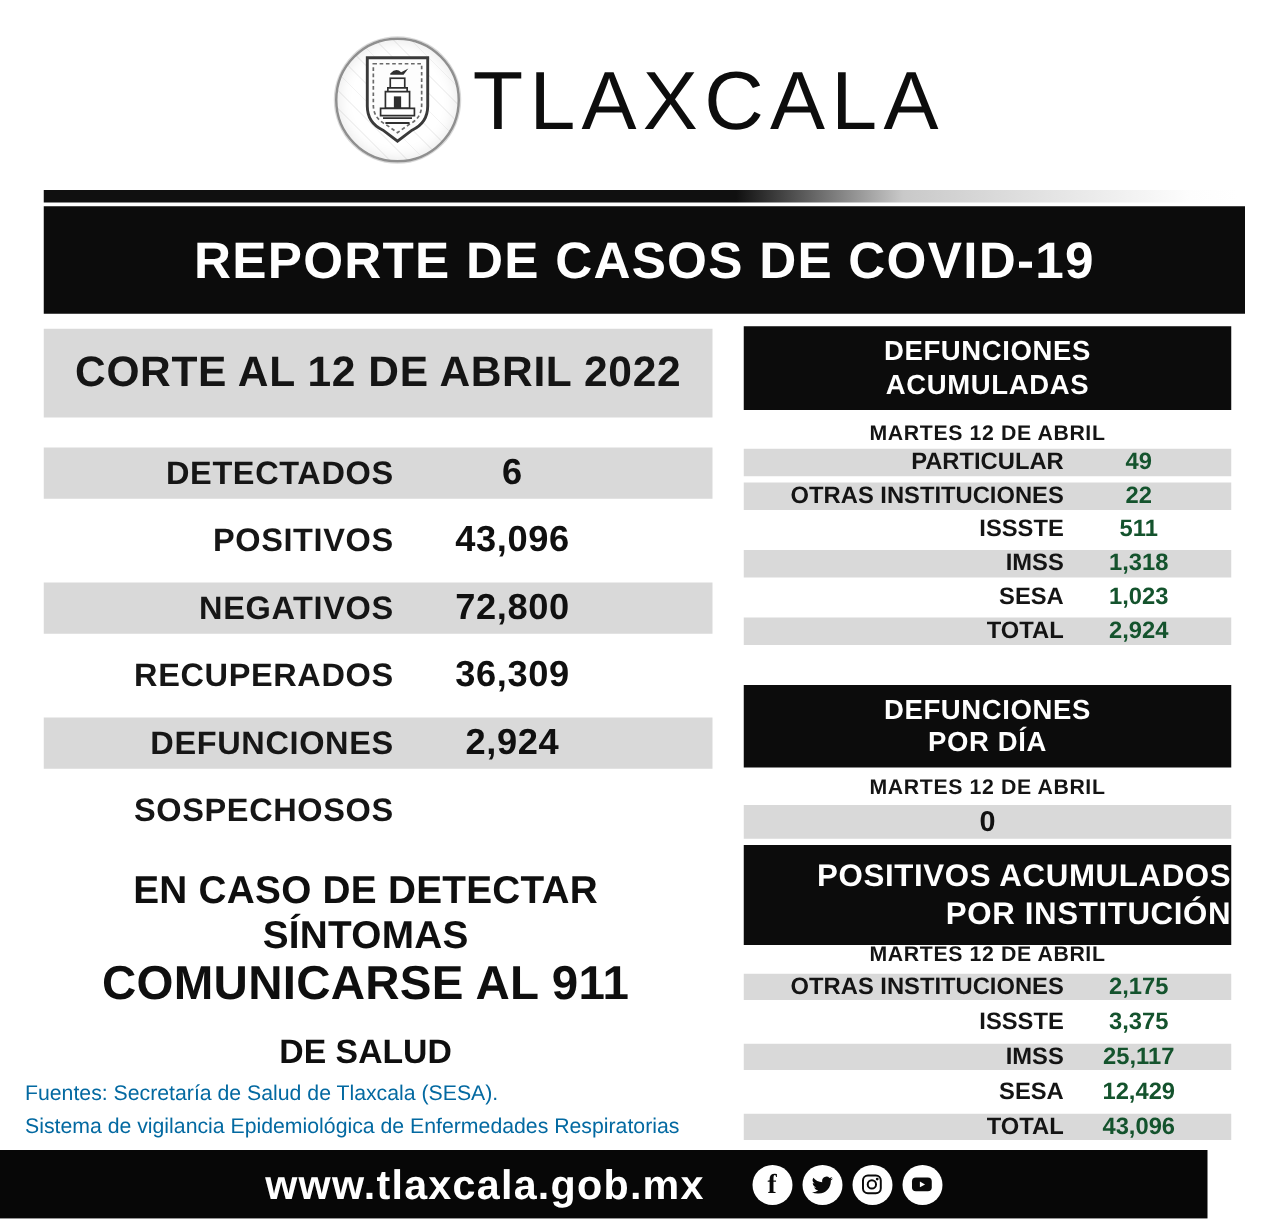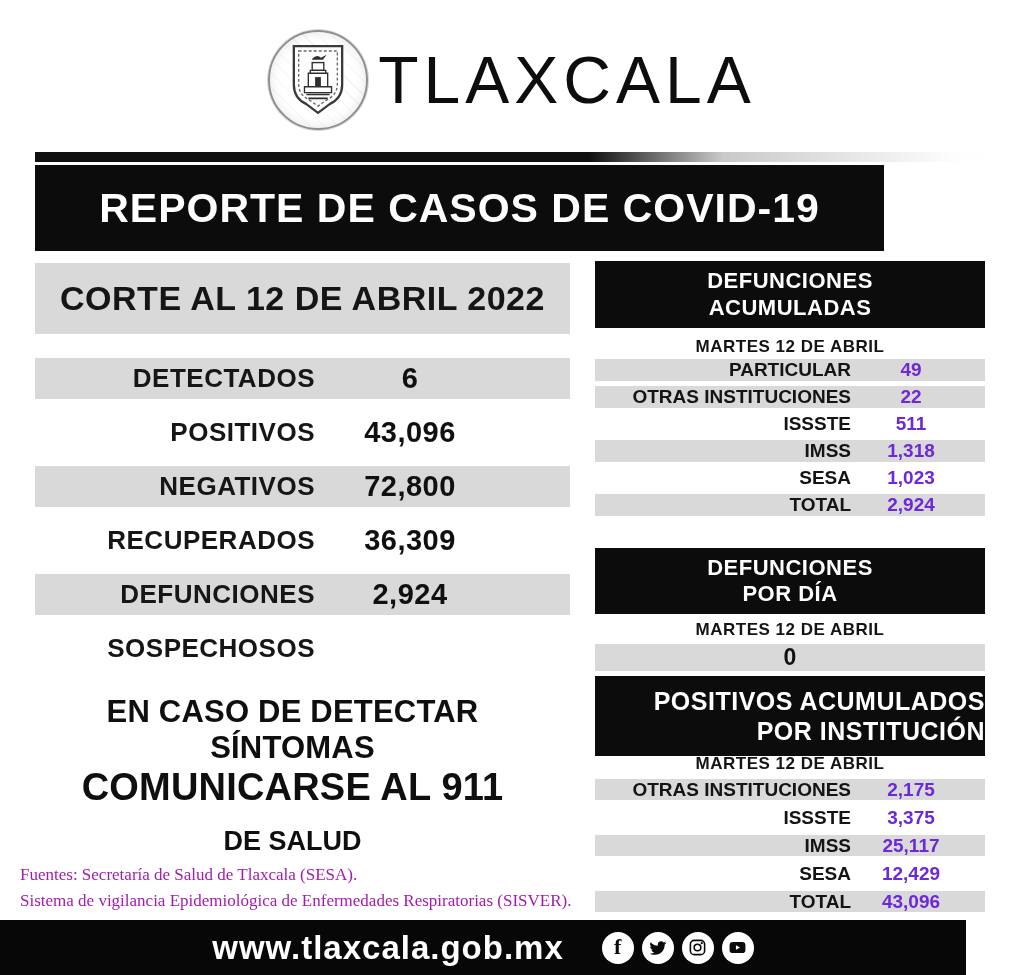--- a/index.html
+++ b/index.html
@@ -16,52 +16,52 @@
                  repeating-linear-gradient(-45deg, rgba(255,255,255,0) 0 9px, rgba(0,0,0,0.03) 9px 10px);
                  box-shadow: inset 0 0 12px rgba(0,0,0,0.10), 0 0 0 1px #d9d9d9;
                  display:flex; align-items:center; justify-content:center; }
   .brand { font-size:66px; font-weight:400; letter-spacing:5px; color:#0d0d0d; line-height:1; }
 
   
   .divider { position:absolute; top:152px; left:35px; width:955px; height:10px;
              background:linear-gradient(90deg,#101010 0%,#101010 58%,#c9c9c9 72%,#fdfdfd 96%,#ffffff 100%); }
 
   
-  .banner { position:absolute; top:165px; left:35px; width:849px; height:86px; background:#0c0c0c;
+  .banner { position:absolute; top:165px; left:35px; width:961px; height:86px; background:#0c0c0c;
             color:#ffffff; display:flex; align-items:center; justify-content:center;
             font-size:41px; font-weight:700; letter-spacing:1px; }
 
   
   .corte { position:absolute; top:263px; left:35px; width:535px; height:71px; background:#d9d9d9;
            display:flex; align-items:center; justify-content:center;
            font-size:34px; font-weight:800; color:#151515; letter-spacing:0.5px; }
   .stats { position:absolute; top:358px; left:35px; width:535px; }
   .stat-row { height:41px; margin-bottom:13px; display:flex; align-items:center; }
   .stat-row.gray { background:#d9d9d9; }
   .stat-label { width:280px; text-align:right; font-weight:700; font-size:26px; color:#161616; letter-spacing:0.5px; }
   .stat-value { width:190px; text-align:center; font-weight:700; font-size:29px; color:#101010; letter-spacing:0.5px; }
 
   .notice { position:absolute; top:694px; left:20px; width:545px; text-align:center; color:#0f0f0f; }
   .notice-line1 { font-size:31px; font-weight:800; letter-spacing:0.2px; }
   .notice-line2 { font-size:38px; font-weight:800; margin-top:0; letter-spacing:0.2px; }
   .agency { margin-top:18px; font-size:27px; font-weight:800; line-height:1.05; }
 
-  .sources { position:absolute; top:862px; left:20px; width:580px; font-size:17px; color:#a21caf; line-height:1.55;font-family:Liberation Serif, serif; }
+  .sources { position:absolute; top:862px; left:20px; width:580px; font-size:17px; color:#0369a1; line-height:1.55; }
 
   
   .rsec { position:absolute; left:595px; width:390px; }
   .black-box { background:#0c0c0c; color:#ffffff; display:flex; flex-direction:column;
                align-items:center; justify-content:center; text-align:center;
                font-weight:700; font-size:22px; line-height:1.2; letter-spacing:0.5px; }
   .date-label { text-align:center; font-weight:700; font-size:17px; color:#141414; letter-spacing:0.5px; }
   .mini-row { height:22px; margin-bottom:5px; display:flex; align-items:center;padding-left:13px; }
   .mini-row.gray { background:#d9d9d9; }
   .mini-row.p28 { height:21px; margin-bottom:7px; }
   .mini-label { width:243px; text-align:right; font-weight:700; font-size:19px; color:#141414; }
-  .mini-value { width:120px; text-align:center; font-weight:700; font-size:19px; color:#6d28d9; }
+  .mini-value { width:120px; text-align:center; font-weight:700; font-size:19px; color:#14532d; }
   .zero-band { position:absolute; left:595px; top:644px; width:390px; height:27px; background:#d9d9d9;
                display:flex; align-items:center; justify-content:center;
                font-size:23px; font-weight:700; color:#111111; }
 
   
   .footer { position:absolute; left:0; top:920px; width:966px; height:55px; background:#070707;
             display:flex; align-items:center; justify-content:center; gap:38px; }
   .footer-url { color:#ffffff; font-size:33px; font-weight:700; letter-spacing:1px; }
   .social { display:flex; gap:8px; align-items:center; }
   .icon-circle { width:32px; height:32px; border-radius:50%; background:#ffffff;

